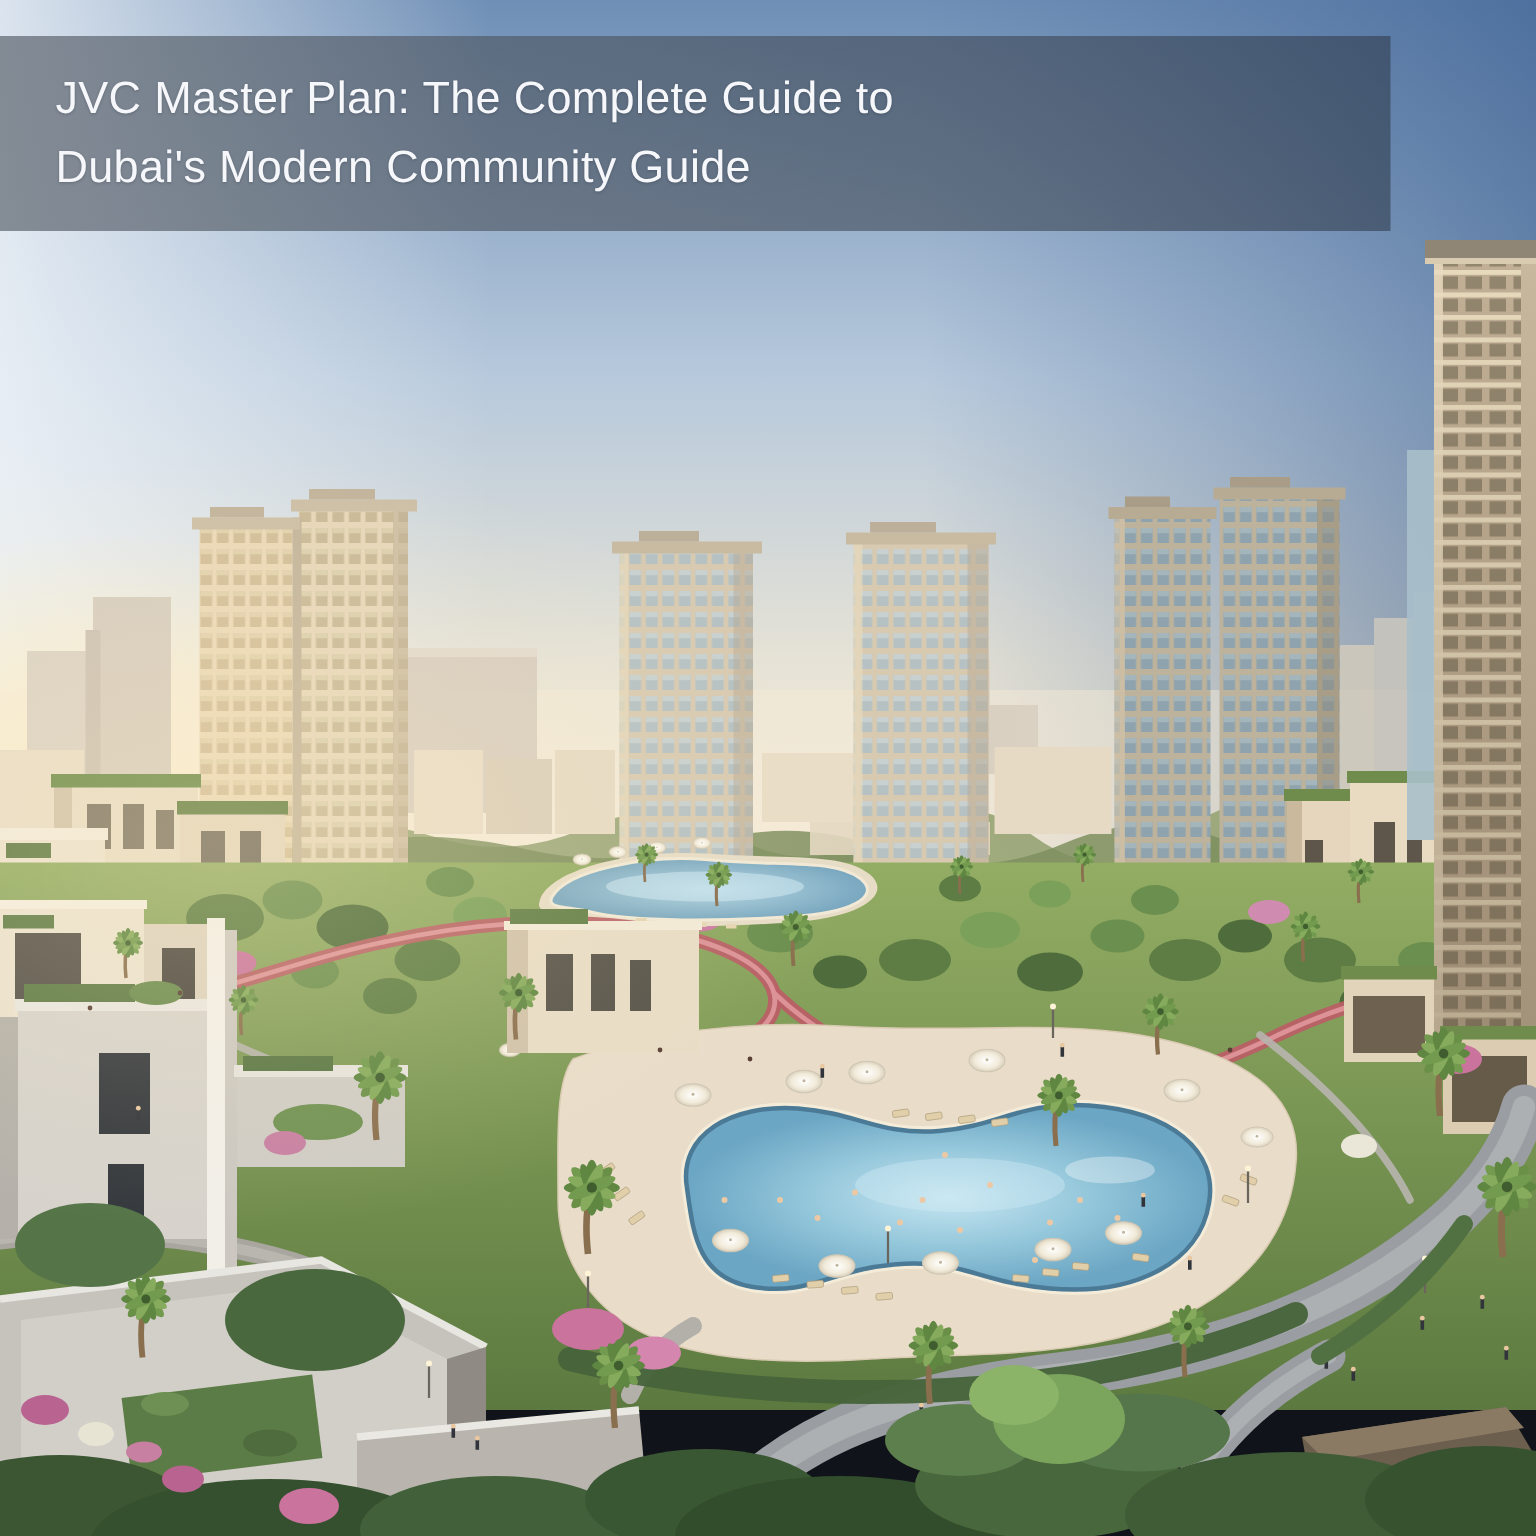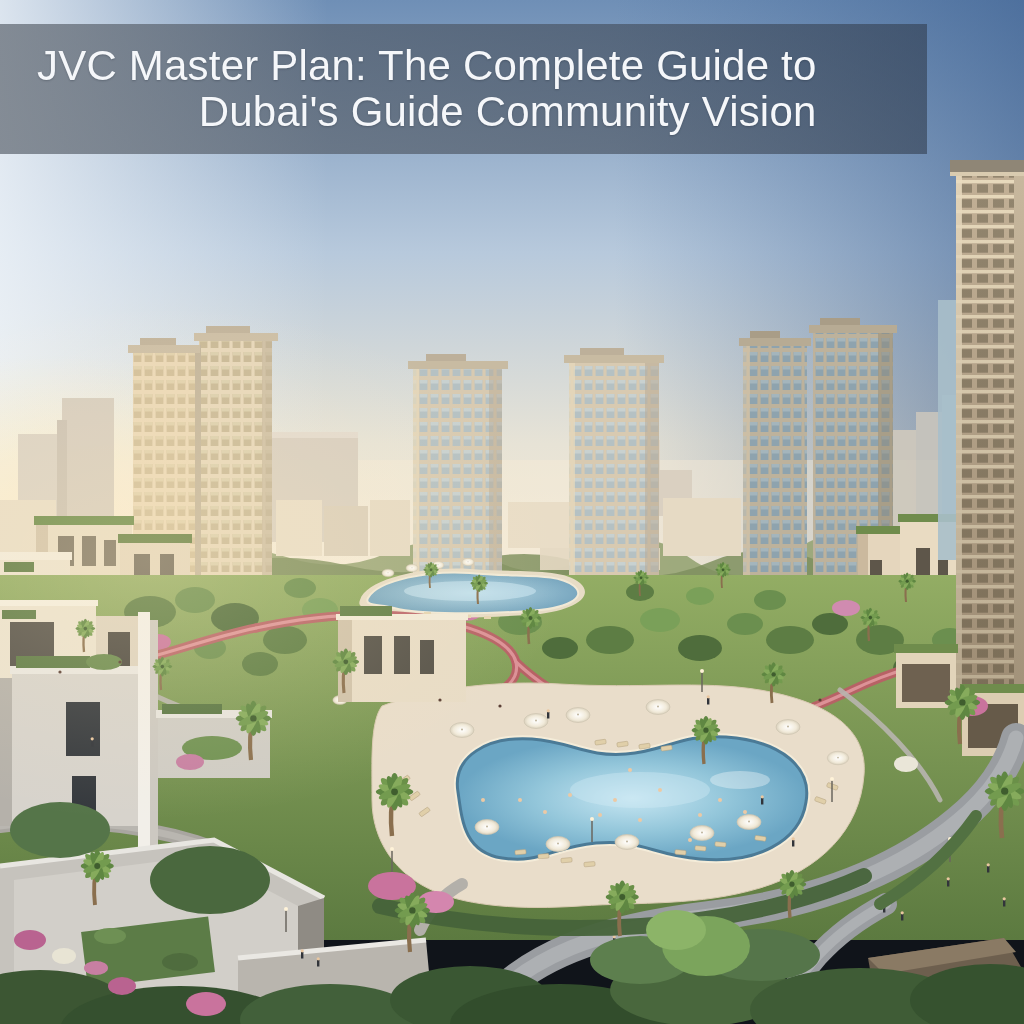--- a/index.html
+++ b/index.html
@@ -12,25 +12,24 @@
     font-family:"Liberation Sans",sans-serif;
   }
   .scene{position:absolute;inset:0;display:block;}
   .banner{
     position:absolute;left:0;top:24px;width:927px;height:130px;
     background:linear-gradient(90deg, rgba(96,104,114,0.72), var(--banner-bg));
     display:flex;align-items:center;
   }
   .title{
     margin:0 0 0 37px;
-    font-size:42px;line-height:46px;font-weight:400;
+    font-size:30px;line-height:46px;font-weight:400;
     color:var(--banner-text);
     letter-spacing:0.2px;
     text-shadow:0 1px 2px rgba(20,28,40,0.25);
-    text-align:right;
   }
   .title .line{display:block;}
 </style>
 </head>
 <body>
 
 <div class="stage">
 
 <svg class="scene" viewBox="0 0 1024 1024" width="1024" height="1024" xmlns="http://www.w3.org/2000/svg">
   <defs>
@@ -537,17 +536,17 @@
     <use href="#palm" transform="translate(790,918) scale(1.3)"></use>
     <use href="#palm" transform="translate(410,952) scale(1.6)"></use>
   </g>
 
   <ellipse cx="150" cy="560" rx="420" ry="260" fill="url(#glow)" opacity="0.35"></ellipse>
 </svg>
 
   <header class="banner">
     <h1 class="title">
       <span class="line">JVC Master Plan: The Complete Guide to</span>
-      <span class="line">Dubai's Guide Community Vision</span>
+      <span class="line">Dubai's Modern Community Guide</span>
     </h1>
   </header>
 
 </div>
 
 </body></html>

